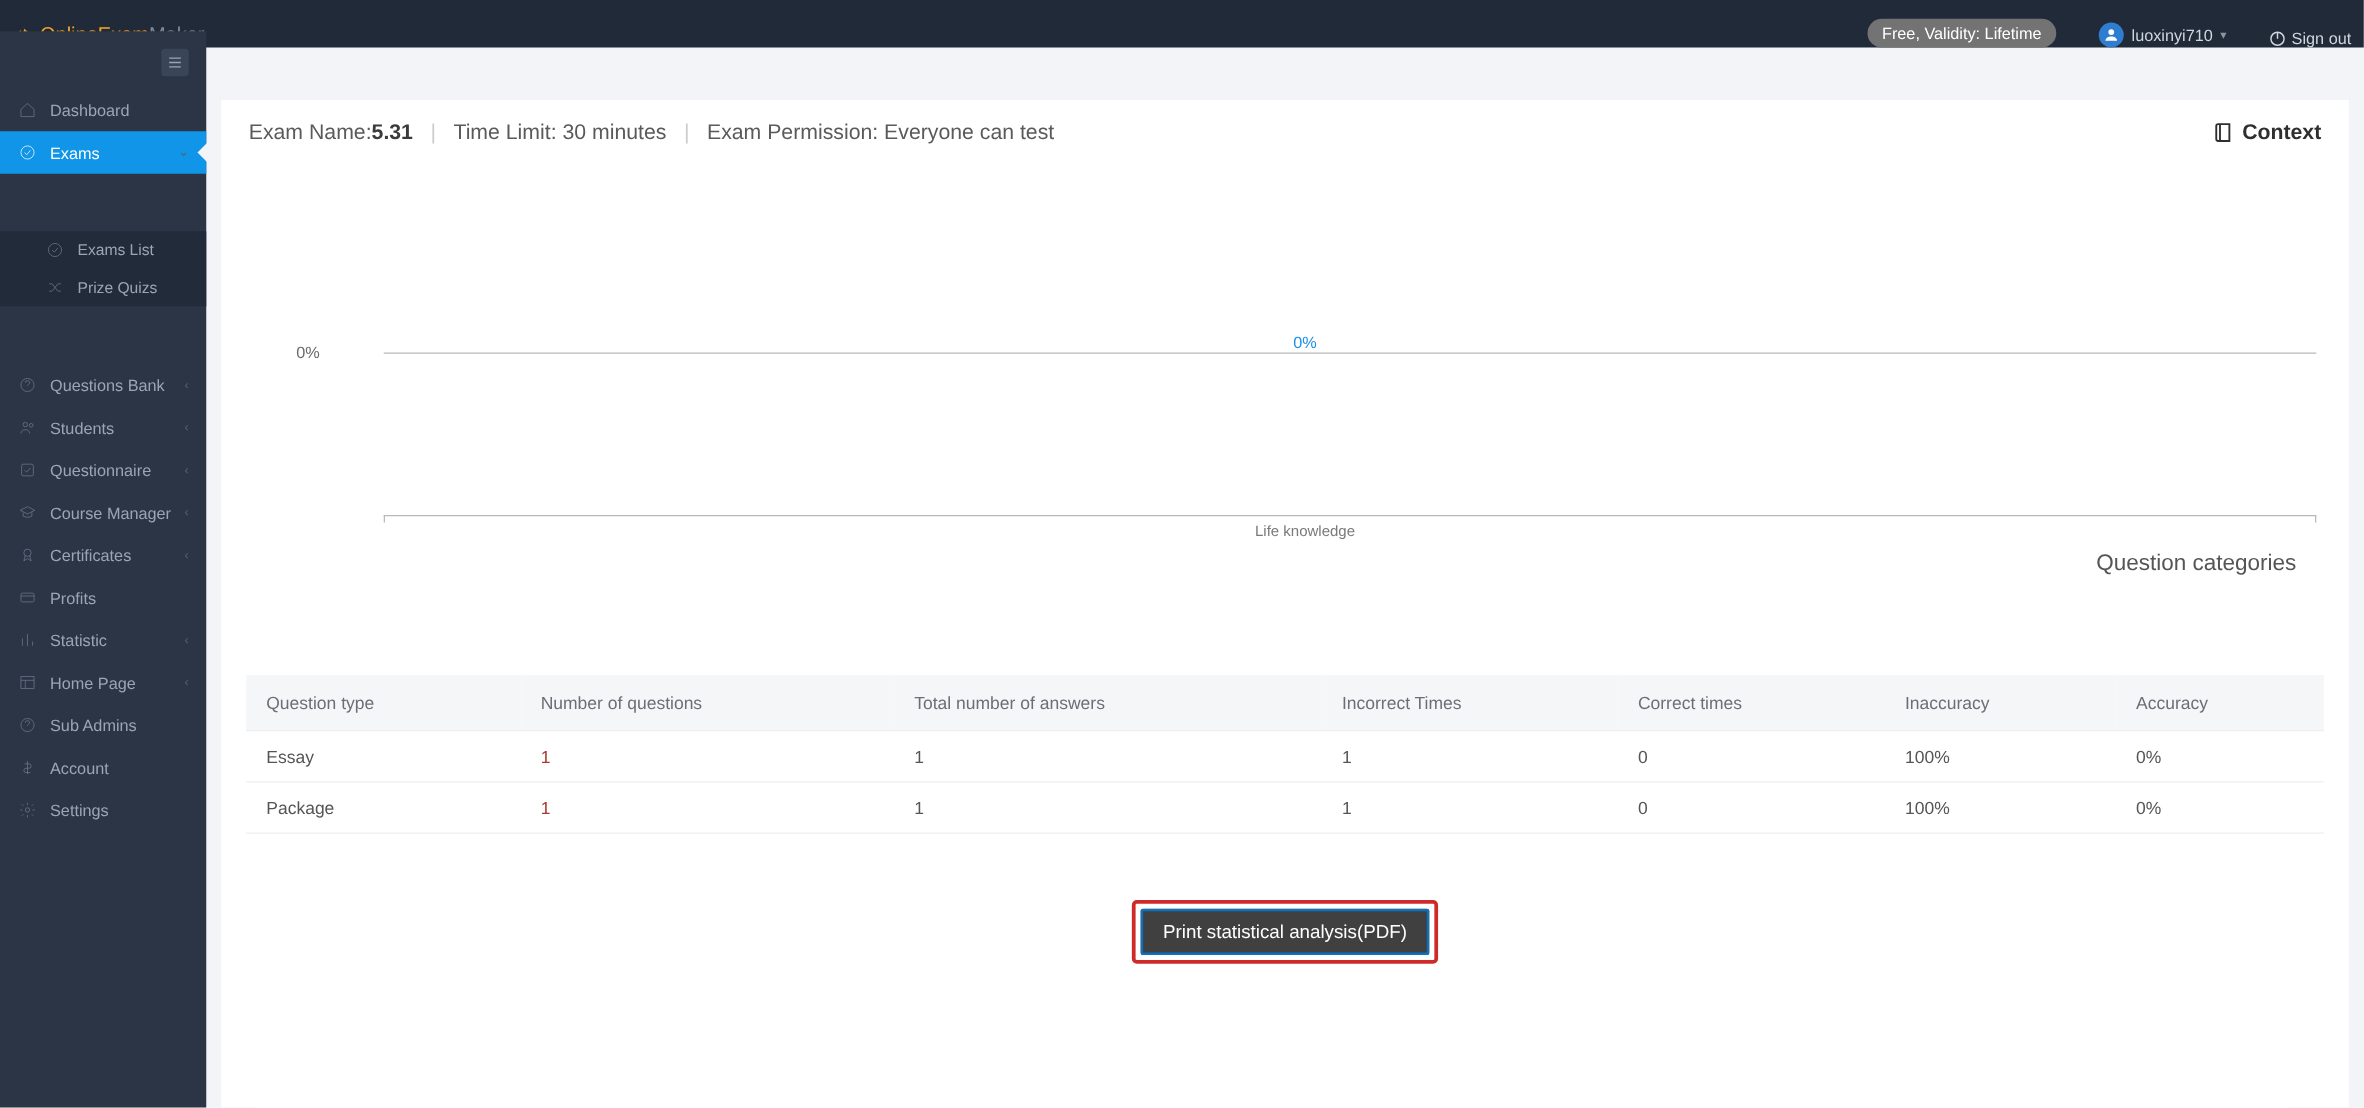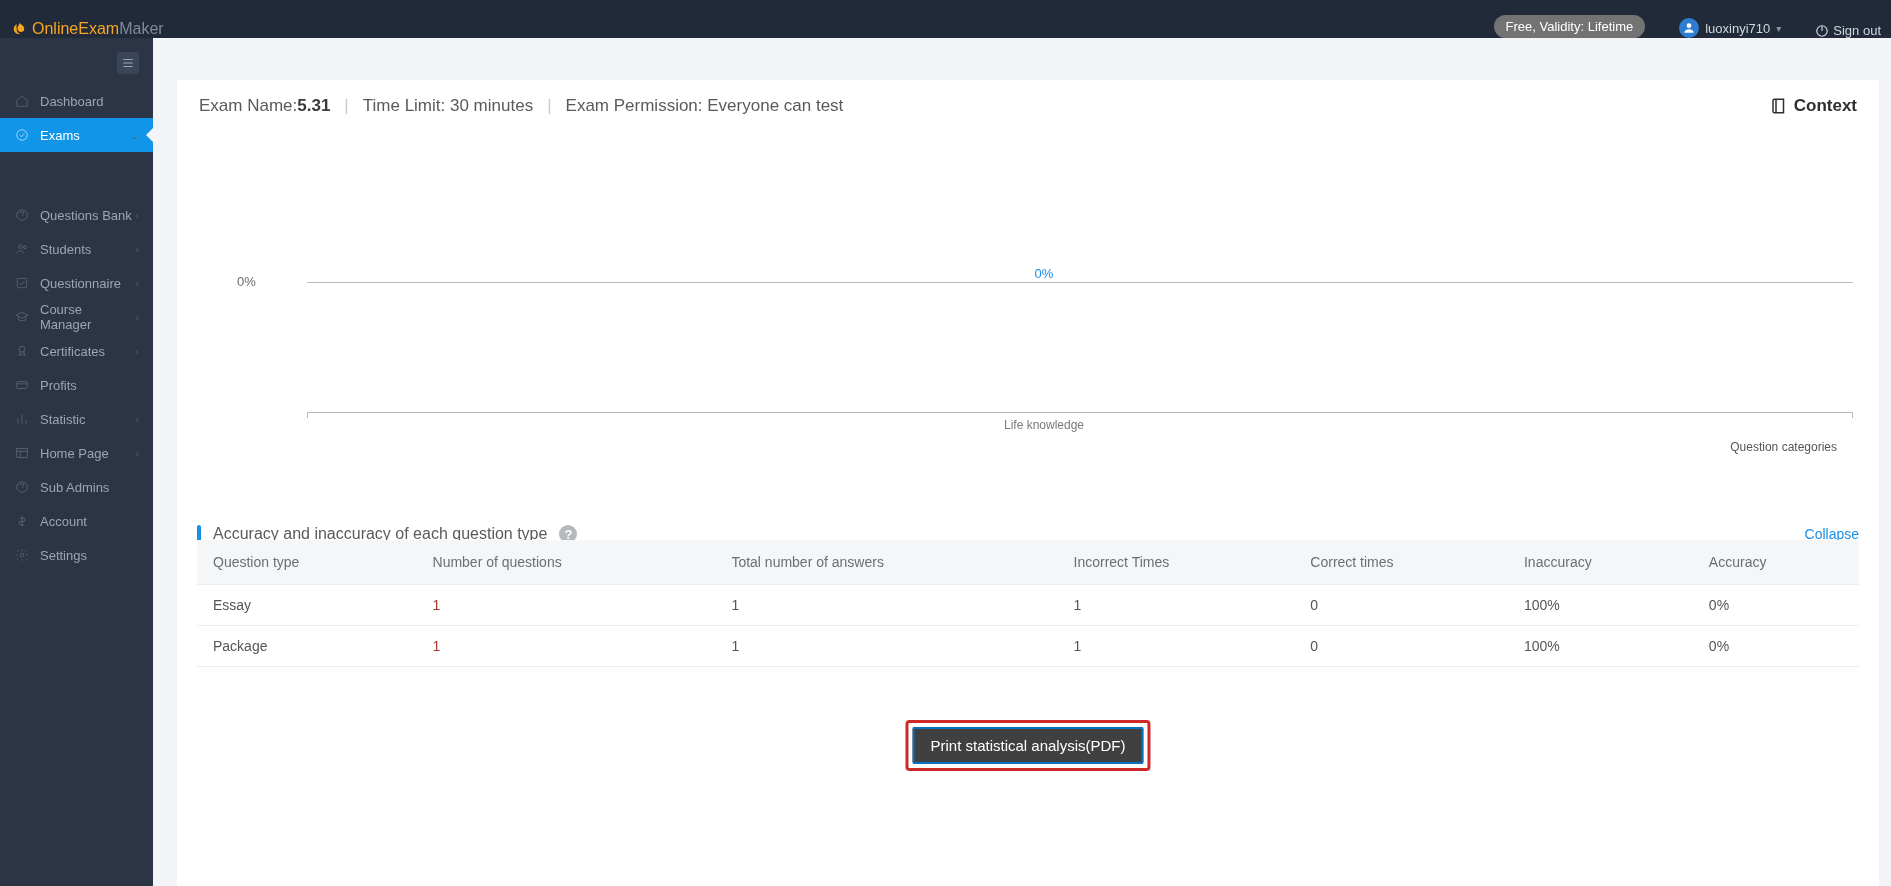--- a/index.html
+++ b/index.html
@@ -22,21 +22,21 @@
   }
   .avatar { width: 20px; height: 20px; border-radius: 50%; background: #2f7dd1; display: inline-flex; align-items: center; justify-content: center; margin-right: 6px; }
   .avatar svg { width: 14px; height: 14px; }
   .user { display: flex; align-items: center; color: #cfd6de; font-size: 13px; margin-right: 18px; cursor: pointer; }
   .user .chev { margin-left: 6px; font-size: 10px; color: #8a94a3; }
   .signout { display: flex; align-items: center; color: #cfd6de; font-size: 13px; cursor: pointer; }
   .signout svg { width: 14px; height: 14px; margin-right: 4px; }
 
   
   .sidebar {
-    position: absolute; top: 38px; left: 0; width: 153px; bottom: 0;
+    position: absolute; top: 25px; left: 0; width: 165px; bottom: 0;
     background: #2b3546; color: #9aa5b5; font-size: 13px;
   }
   .sidebar .collapse-btn {
     position: absolute; top: 14px; right: 14px; width: 22px; height: 22px;
     background: #3a4557; border-radius: 3px; display: flex; align-items: center; justify-content: center;
     cursor: pointer;
   }
   .sidebar ul { list-style: none; margin-top: 46px; }
   .sidebar li {
     display: flex; align-items: center; height: 34px; padding: 0 14px;
@@ -80,21 +80,21 @@
 
   
   .chart-wrap { position: absolute; left: 50px; right: 18px; top: 8px; height: 320px; }
   .chart-ylab { position: absolute; left: 10px; top: 134px; color: #6a6a6a; font-size: 13px; }
   .chart-axis-top { position: absolute; left: 80px; right: 8px; top: 142px; border-top: 1px solid #b9b9b9; }
   .chart-axis-bottom { position: absolute; left: 80px; right: 8px; top: 272px; border-top: 1px solid #b9b9b9; }
   .chart-tick-left { position: absolute; left: 80px; top: 272px; width: 1px; height: 6px; background: #b9b9b9; }
   .chart-tick-right { position: absolute; right: 8px; top: 272px; width: 1px; height: 6px; background: #b9b9b9; }
   .chart-zero-lbl { position: absolute; left: 50%; transform: translateX(-50%); top: 126px; color: #1a8fe6; font-size: 13px; }
   .chart-cat { position: absolute; left: 50%; transform: translateX(-50%); top: 278px; color: #7a7a7a; font-size: 12px; }
-  .chart-xtitle { position: absolute; right: 24px; top: 300px; color: #555; font-size: 12px; }
+  .chart-xtitle { position: absolute; right: 24px; top: 300px; color: #555; font-size: 18px; }
 
   
   .section-row {
     position: absolute; left: 20px; right: 20px; top: 388px; height: 28px;
     display: flex; align-items: center;
   }
   .blue-bar { width: 4px; height: 18px; background: #1a8fe6; border-radius: 2px; margin-right: 12px; }
   .sect-title { font-size: 16px; color: #5a5a5a; }
   .help-ico {
     width: 18px; height: 18px; border-radius: 50%; background: #b5b9be; color: #fff;
@@ -178,20 +178,39 @@
     </li>
     <li class="active">
       <span class="ico">
           <svg viewBox="0 0 24 24">
             <circle cx="12" cy="12" r="9"></circle>
             <path d="M8 12l3 3 5-6"></path>
           </svg>
         </span>
       <span class="label">Exams</span>
       <span class="chevr">⌄</span>
+    </li>
+  </ul>
+  <ul class="sub">
+    <li>
+      <span class="ico">
+          <svg viewBox="0 0 24 24">
+            <circle cx="12" cy="12" r="9"></circle>
+            <path d="M8 12l3 3 5-6"></path>
+          </svg>
+        </span>
+      <span class="label">Exams List</span>
+    </li>
+    <li>
+      <span class="ico">
+          <svg viewBox="0 0 24 24">
+            <path d="M4 7h4l8 10h4M4 17h4l8-10h4"></path>
+          </svg>
+        </span>
+      <span class="label">Prize Quizs</span>
     </li>
   </ul>
   <ul>
     <li>
       <span class="ico">
           <svg viewBox="0 0 24 24">
             <circle cx="12" cy="12" r="9"></circle>
             <path d="M9 9a3 3 0 116 0c0 2-3 2-3 4"></path>
           </svg>
         </span>
@@ -319,26 +338,20 @@
       <div class="chart-ylab">0%</div>
       <div class="chart-axis-top"></div>
       <div class="chart-zero-lbl">0%</div>
       <div class="chart-axis-bottom"></div>
       <div class="chart-tick-left"></div>
       <div class="chart-tick-right"></div>
       <div class="chart-cat">Life knowledge</div>
       <div class="chart-xtitle">Question categories</div>
     </div>
 
-    <div class="section-row">
-      <div class="blue-bar"></div>
-      <div class="sect-title">Accuracy and inaccuracy of each question type</div>
-      <div class="help-ico">?</div>
-      <div class="collapse-link">Collapse</div>
-    </div>
 
     <table class="tbl">
       <thead>
         <tr>
           <th>Question type</th>
           <th>Number of questions</th>
           <th>Total number of answers</th>
           <th>Incorrect Times</th>
           <th>Correct times</th>
           <th>Inaccuracy</th>

